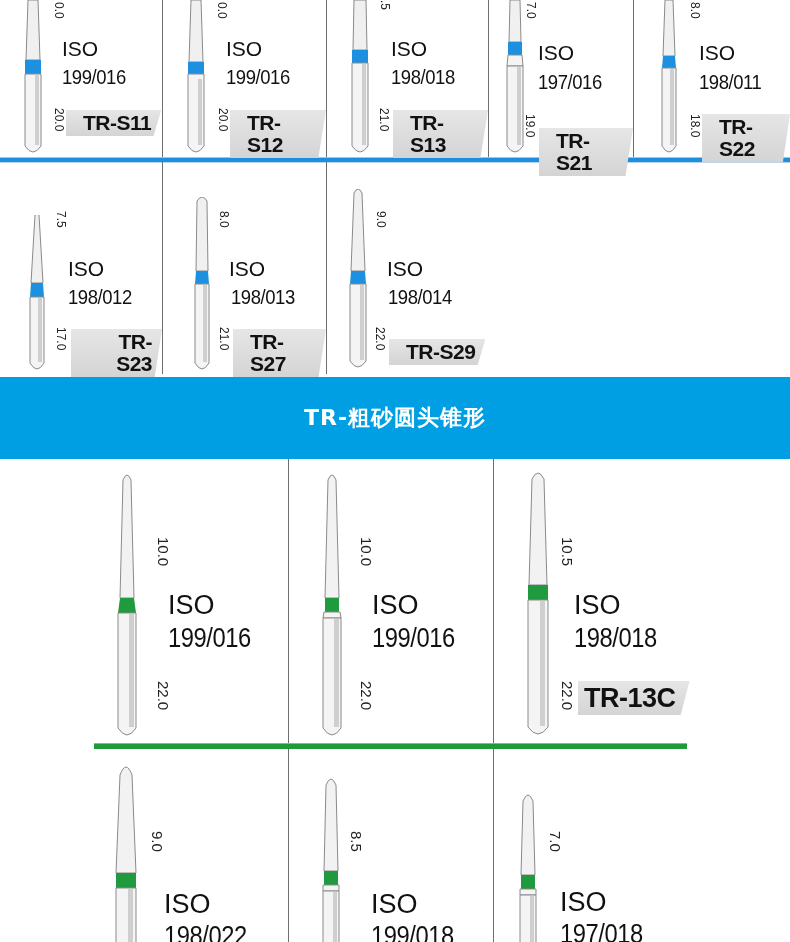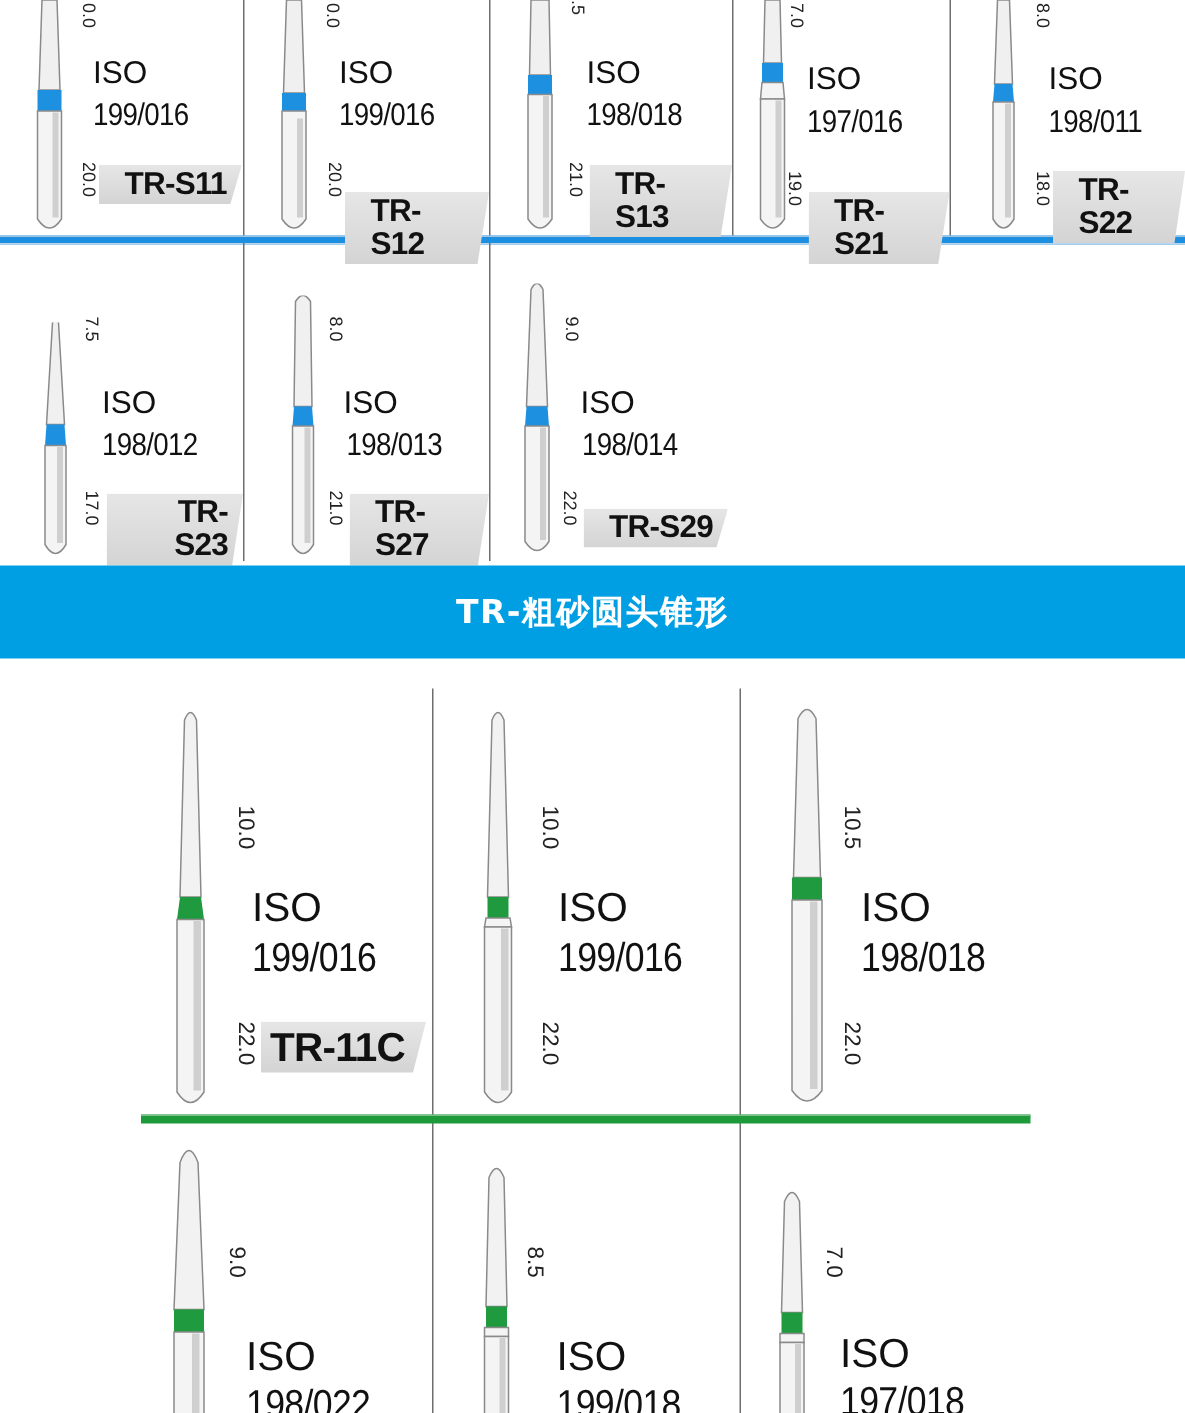--- a/index.html
+++ b/index.html
@@ -1,21 +1,21 @@
 <!DOCTYPE html>
 <html><head>
 <meta charset="utf-8">
 <style>
   html, body { margin:0; padding:0; background:#ffffff; }
   body { width:790px; height:942px; position:relative; overflow:hidden;
          font-family:"Liberation Sans", sans-serif; color:#1a1a1a; }
   .vline { position:absolute; width:1px; background:#6e6e6e; }
   .hline-blue { position:absolute; height:4px; background:#1d8fe0; border-top:1px solid #9fc4e6; border-bottom:1px solid #b9d4ec; }
   .hline-green { position:absolute; height:5px; background:#1e9a3b; border-top:1px solid #7dbf8c; }
-  .banner { position:absolute; left:0; top:377px; width:790px; height:62px; background:#009fe3;
+  .banner { position:absolute; left:0; top:377px; width:790px; height:82px; background:#009fe3;
             color:#ffffff; font-weight:bold; font-size:22px; display:flex; align-items:center; justify-content:center;
             font-family:"DejaVu Sans", sans-serif; letter-spacing:1px; }
   .cell { position:absolute; }
   .bur { position:absolute; }
   .len-top, .len-bot { position:absolute; font-size:12px; color:#222; transform:rotate(90deg); transform-origin:left top; white-space:nowrap; }
   .iso { position:absolute; font-size:21px; color:#111; line-height:1; }
   .iso-code { position:absolute; font-size:21px; color:#111; line-height:1; letter-spacing:-0.5px; transform:scaleX(0.88); transform-origin:left top; }
   .tag { position:absolute; font-weight:bold; font-size:21px; color:#111; padding:2px 10px 2px 17px;
          background:linear-gradient(180deg,#e6e6e6 0%,#d4d4d4 100%);
          clip-path:polygon(0 0,100% 0,92% 100%,0 100%); line-height:1.05; letter-spacing:-0.5px; }
@@ -59,21 +59,21 @@
       <path d="M6 0 L16 0 L18 62 L4 62 Z" fill="#f0f0f0" stroke="#8a8a8a" stroke-width="1"></path>
       <rect x="3" y="62" width="16" height="12" fill="#1e90e0"></rect>
       <line x1="3" y1="78" x2="19" y2="78" stroke="#8a8a8a"></line>
       <path d="M3 74 L19 74 L19 146 Q11 158 3 146 Z" fill="#f4f4f4" stroke="#8a8a8a" stroke-width="1"></path>
       <rect x="13" y="79" width="4" height="66" fill="#cfcfcf"></rect>
     </svg>
     <span class="len-top" style="left:66px;top:2px;">0.0</span>
     <span class="iso" style="left:63px;top:38px;">ISO</span>
     <span class="iso-code" style="left:63px;top:66px;">199/016</span>
     <span class="len-bot" style="left:67px;top:108px;">20.0</span>
-    <span class="tag" style="left:67px;top:110px;margin-top:18px;">TR-S12</span>
+    <span class="tag" style="left:67px;top:110px;">TR-S12</span>
   </div>
 
   <div class="cell" style="left:327px;top:0;width:161px;height:157px;">
     <svg class="bur" style="left:22px;top:0" width="22" height="157" viewBox="0 0 22 157">
       <path d="M5 0 L17 0 L18 50 L4 50 Z" fill="#f0f0f0" stroke="#8a8a8a" stroke-width="1"></path>
       <rect x="3" y="50" width="16" height="13" fill="#1e90e0"></rect>
       <path d="M3 63 L19 63 L19 146 Q11 158 3 146 Z" fill="#f4f4f4" stroke="#8a8a8a" stroke-width="1"></path>
       <rect x="13" y="64" width="4" height="81" fill="#cfcfcf"></rect>
     </svg>
     <span class="len-top" style="left:65px;top:0px;">.5</span>
@@ -168,21 +168,20 @@
     <svg class="bur" style="left:20px;top:15px" width="26" height="270" viewBox="0 0 26 270">
       <path d="M9 6 Q13 -4 17 6 L20 124 L6 124 Z" fill="#f2f2f2" stroke="#8a8a8a" stroke-width="1"></path>
       <path d="M6 124 L20 124 L22 139 L4 139 Z" fill="#1f9a3e"></path>
       <path d="M4 139 L22 139 L22 254 Q13 268 4 254 Z" fill="#f4f4f4" stroke="#8a8a8a" stroke-width="1"></path>
       <rect x="15" y="140" width="5" height="113" fill="#cfcfcf"></rect>
     </svg>
     <span class="len-top" style="left:78px;top:78px;">10.0</span>
     <span class="iso" style="left:74px;top:133px;">ISO</span>
     <span class="iso-code" style="left:74px;top:166px;">199/016</span>
     <span class="len-bot" style="left:78px;top:222px;">22.0</span>
-    <span class="tag" style="left:80px;top:222px;">TR-11C</span>
   </div>
 
   <div class="cell" style="left:289px;top:459px;width:204px;height:284px;">
     <svg class="bur" style="left:30px;top:15px" width="26" height="270" viewBox="0 0 26 270">
       <path d="M9 6 Q13 -4 17 6 L20 124 L6 124 Z" fill="#f2f2f2" stroke="#8a8a8a" stroke-width="1"></path>
       <path d="M6 124 L20 124 L20 138 L6 138 Z" fill="#1f9a3e"></path>
       <path d="M5 138 L21 138 L22 144 L4 144 Z" fill="#f4f4f4" stroke="#8a8a8a" stroke-width="1"></path>
       <path d="M4 144 L22 144 L22 254 Q13 268 4 254 Z" fill="#f4f4f4" stroke="#8a8a8a" stroke-width="1"></path>
       <rect x="15" y="145" width="5" height="108" fill="#cfcfcf"></rect>
     </svg>
@@ -196,20 +195,21 @@
     <svg class="bur" style="left:30px;top:12px" width="28" height="272" viewBox="0 0 28 272">
       <path d="M8 8 Q14 -4 20 8 L23 114 L5 114 Z" fill="#f2f2f2" stroke="#8a8a8a" stroke-width="1"></path>
       <rect x="4" y="114" width="20" height="15" fill="#1f9a3e"></rect>
       <path d="M4 129 L24 129 L24 256 Q14 270 4 256 Z" fill="#f4f4f4" stroke="#8a8a8a" stroke-width="1"></path>
       <rect x="16" y="130" width="5" height="125" fill="#cfcfcf"></rect>
     </svg>
     <span class="len-top" style="left:82px;top:78px;">10.5</span>
     <span class="iso" style="left:80px;top:133px;">ISO</span>
     <span class="iso-code" style="left:80px;top:166px;">198/018</span>
     <span class="len-bot" style="left:82px;top:222px;">22.0</span>
+    <span class="tag" style="left:84px;top:222px;">TR-13C</span>
   </div>
 
   <div class="cell" style="left:94px;top:749px;width:194px;height:193px;">
     <svg class="bur" style="left:18px;top:16px" width="28" height="180" viewBox="0 0 28 180">
       <path d="M8 10 Q14 -6 20 10 L24 108 L4 108 Z" fill="#f2f2f2" stroke="#8a8a8a" stroke-width="1"></path>
       <rect x="4" y="108" width="20" height="15" fill="#1f9a3e"></rect>
       <path d="M4 123 L24 123 L24 180 L4 180 Z" fill="#f4f4f4" stroke="#8a8a8a" stroke-width="1"></path>
       <rect x="16" y="124" width="5" height="56" fill="#cfcfcf"></rect>
     </svg>
     <span class="len-top" style="left:72px;top:82px;">9.0</span>

